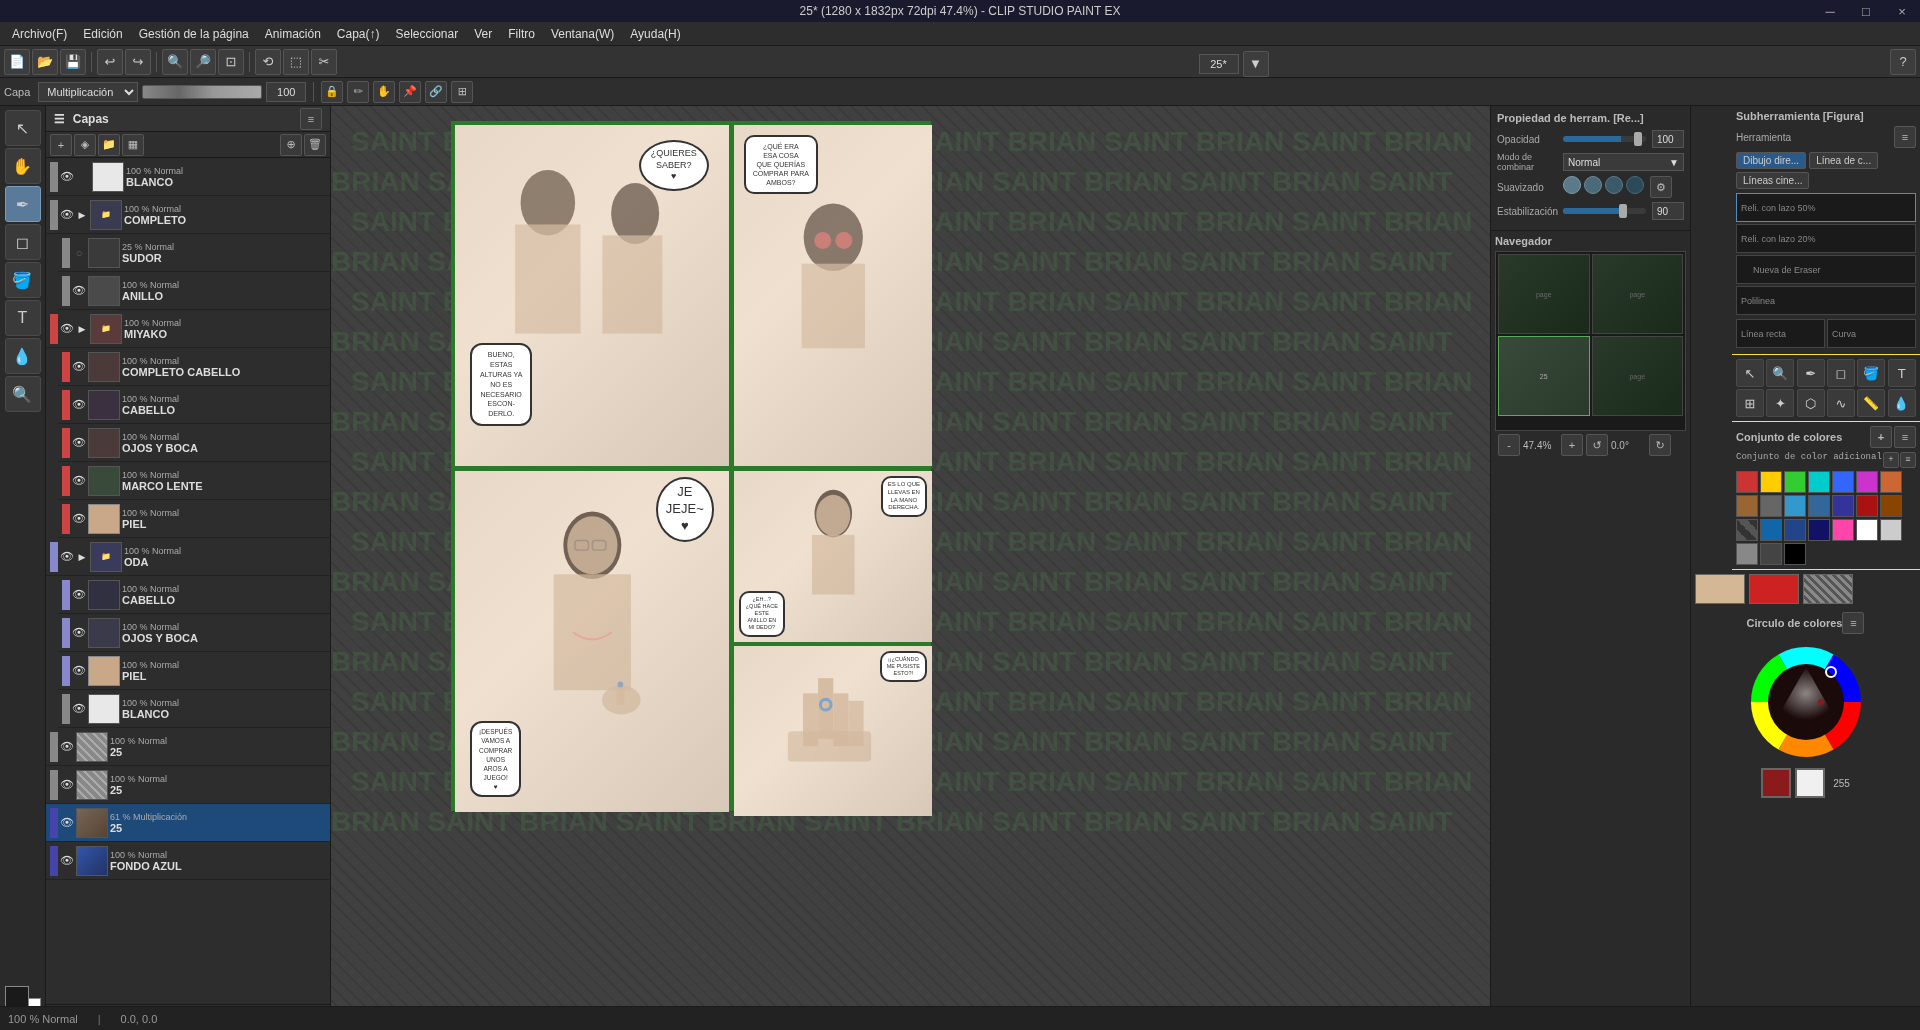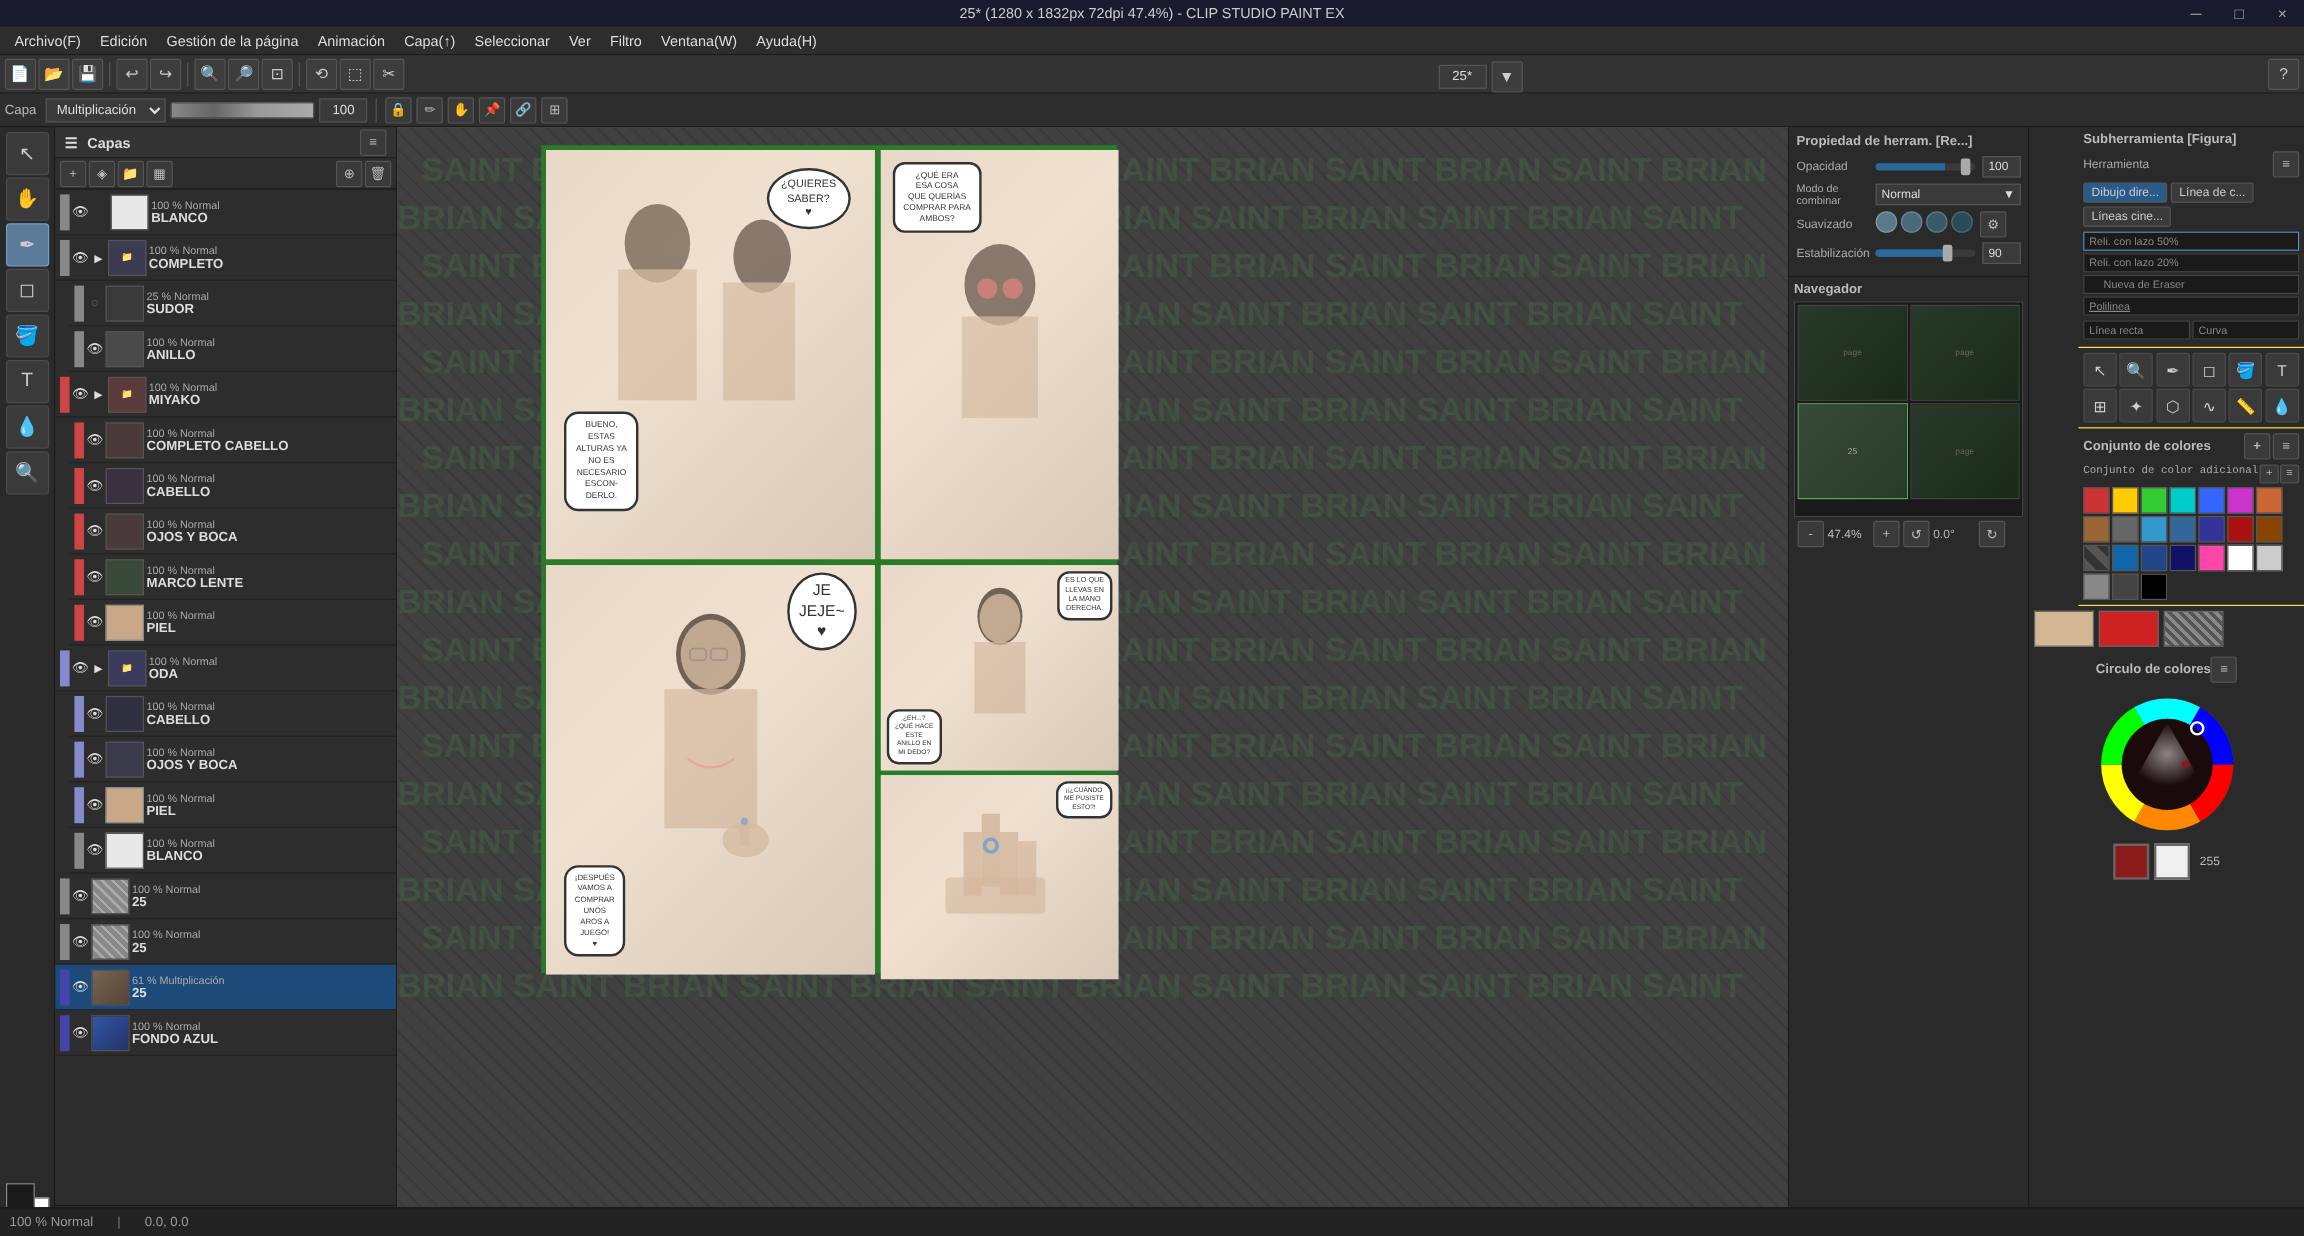--- a/index.html
+++ b/index.html
@@ -537,21 +537,21 @@
       display: flex;
       align-items: center;
       justify-content: center;
       cursor: pointer;
       color: #ccc;
       font-size: 13px;
     }
 
     
     .line-sample {
-      height: 16px;
+      height: 29px;
       background: #1a1a1a;
       border: 1px solid #444;
       margin: 2px 0;
       position: relative;
       cursor: pointer;
       display: flex;
       align-items: center;
     }
     .line-sample.active { border-color: #5a8aba; }
 
@@ -1112,21 +1112,21 @@
       <div class="line-sample active">
         <span style="font-size:9px;color:#888;padding:0 4px;">Reli. con lazo 50%</span>
       </div>
       <div class="line-sample">
         <span style="font-size:9px;color:#888;padding:0 4px;">Reli. con lazo 20%</span>
       </div>
       <div class="line-sample">
         <span style="font-size:9px;color:#888;padding:0 16px;">Nueva de Eraser</span>
       </div>
       <div class="line-sample">
-        <span style="font-size:9px;color:#888;padding:0 4px;text-decoration:underline;">Polilinea</span>
+        <span style="font-size:9px;color:#888;padding:0 4px;">Polilinea</span>
       </div>
       <div style="display:flex;gap:2px;">
         <div class="line-sample" style="flex:1;">
           <span style="font-size:9px;color:#888;padding:0 4px;">Línea recta</span>
         </div>
         <div class="line-sample" style="flex:1;">
           <span style="font-size:9px;color:#888;padding:0 4px;">Curva</span>
         </div>
       </div>
     </div>

